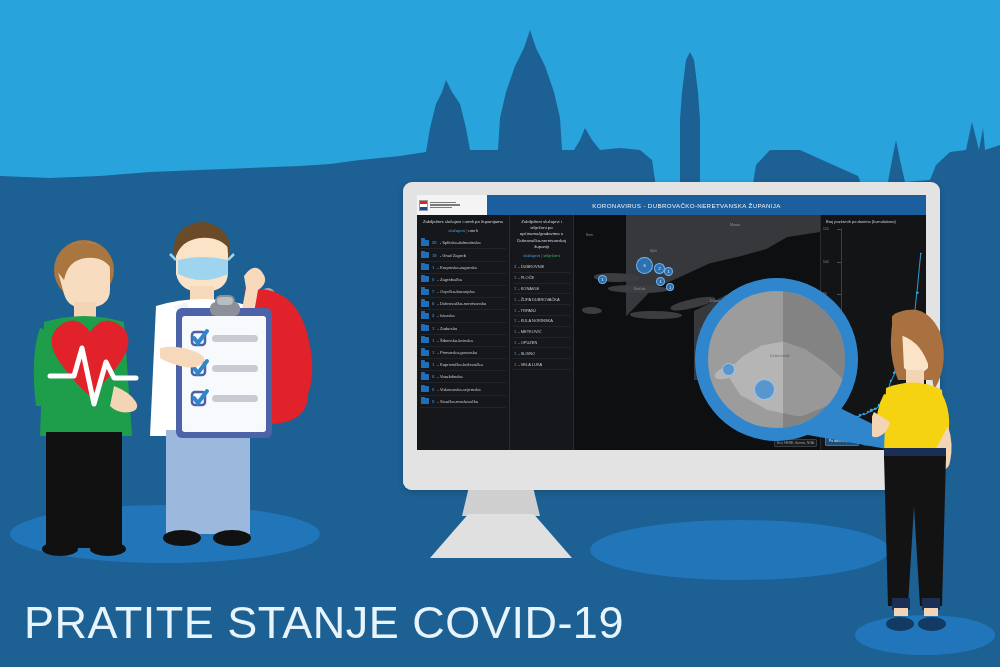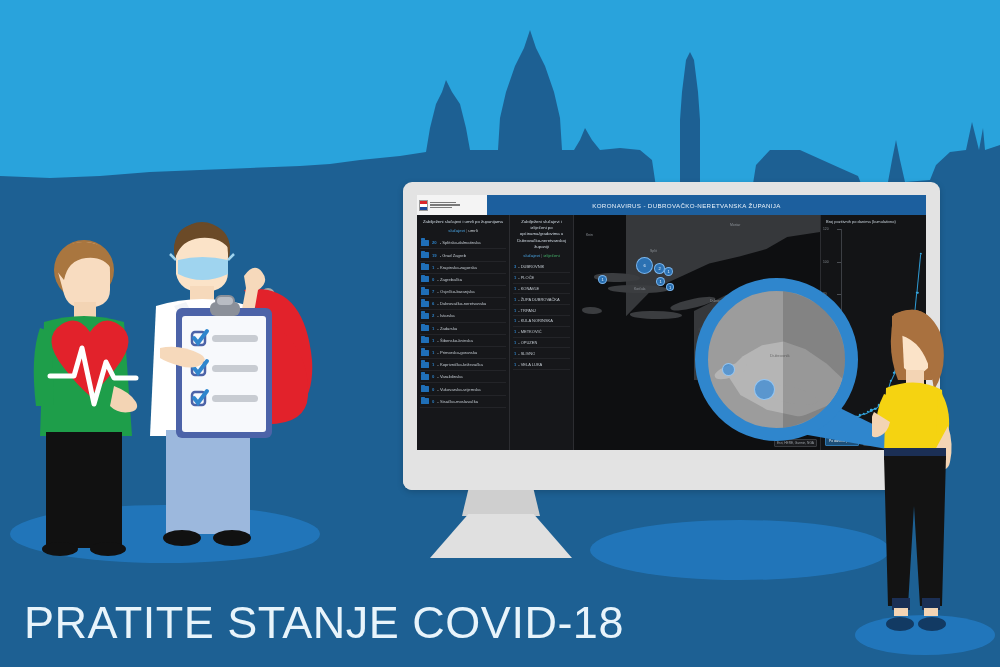--- a/index.html
+++ b/index.html
@@ -547,14 +547,14 @@
     <rect x="12" y="142" width="62" height="12" fill="#1b2f55"></rect>
     <path d="M12 150 L74 150 L70 300 L48 300 L42 200 L36 300 L16 300 Z" fill="#131313"></path>
     <rect x="20" y="292" width="18" height="12" fill="#1b2f55"></rect>
     <rect x="50" y="292" width="18" height="12" fill="#1b2f55"></rect>
     <rect x="22" y="302" width="14" height="8" fill="#f3d4b4"></rect>
     <rect x="52" y="302" width="14" height="8" fill="#f3d4b4"></rect>
     <ellipse cx="28" cy="318" rx="14" ry="7" fill="#123a63"></ellipse>
     <ellipse cx="60" cy="318" rx="14" ry="7" fill="#123a63"></ellipse>
   </svg>
 
-  <div class="headline">PRATITE STANJE COVID-18</div>
+  <div class="headline">PRATITE STANJE COVID-19</div>
 </div>
 
 </body></html>

